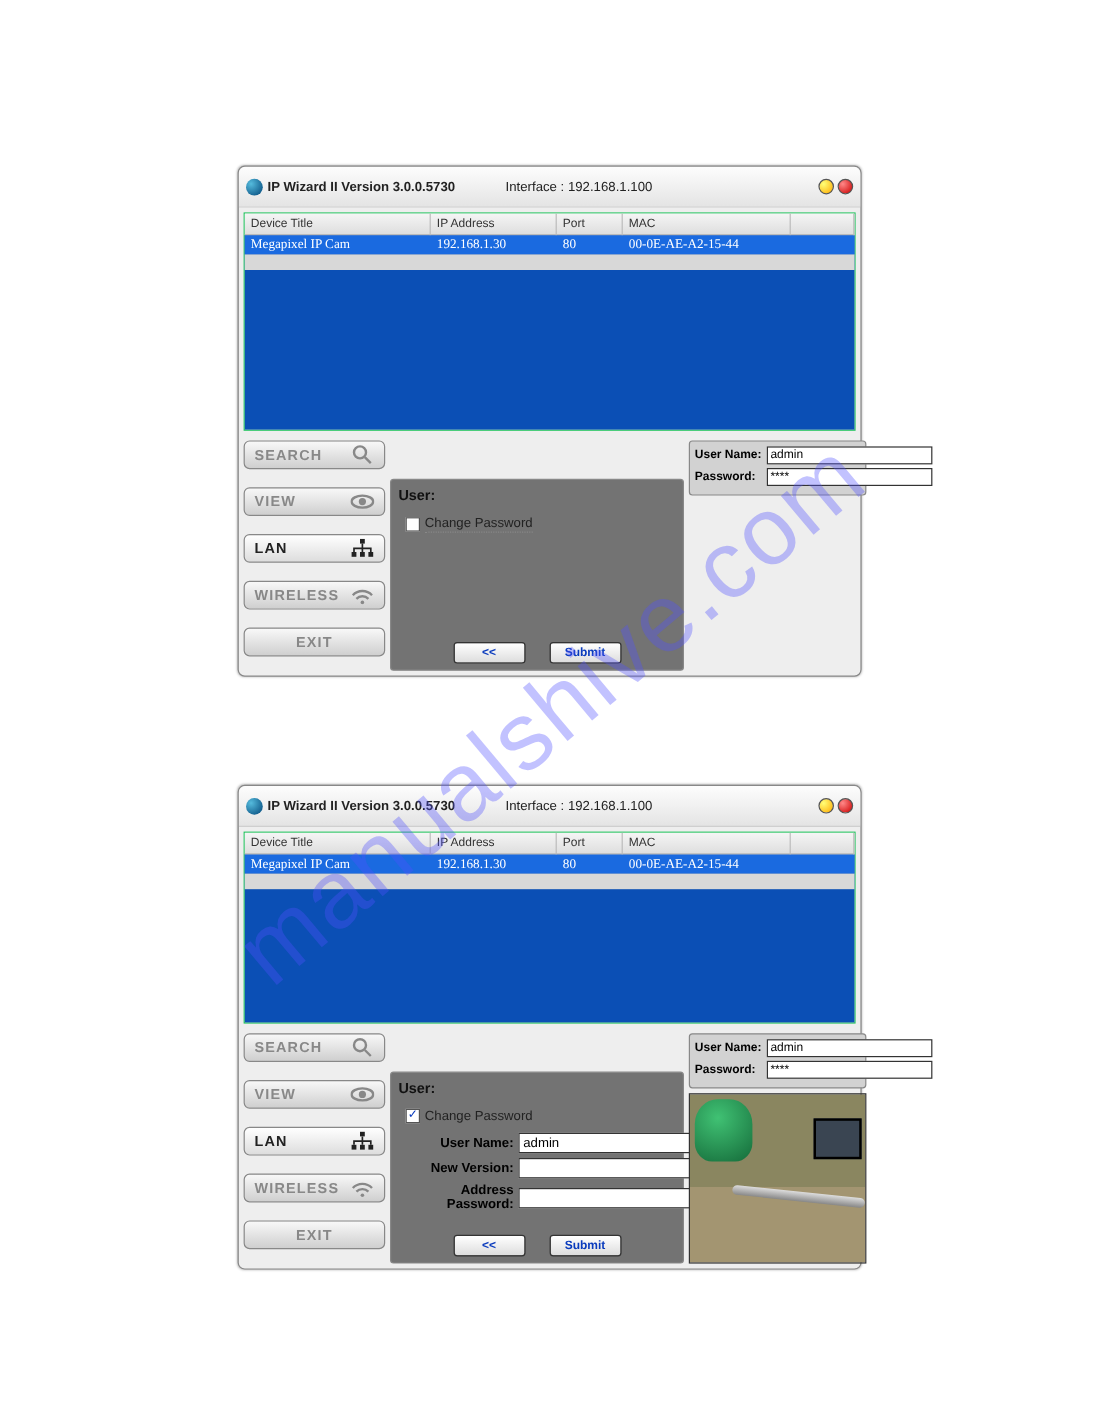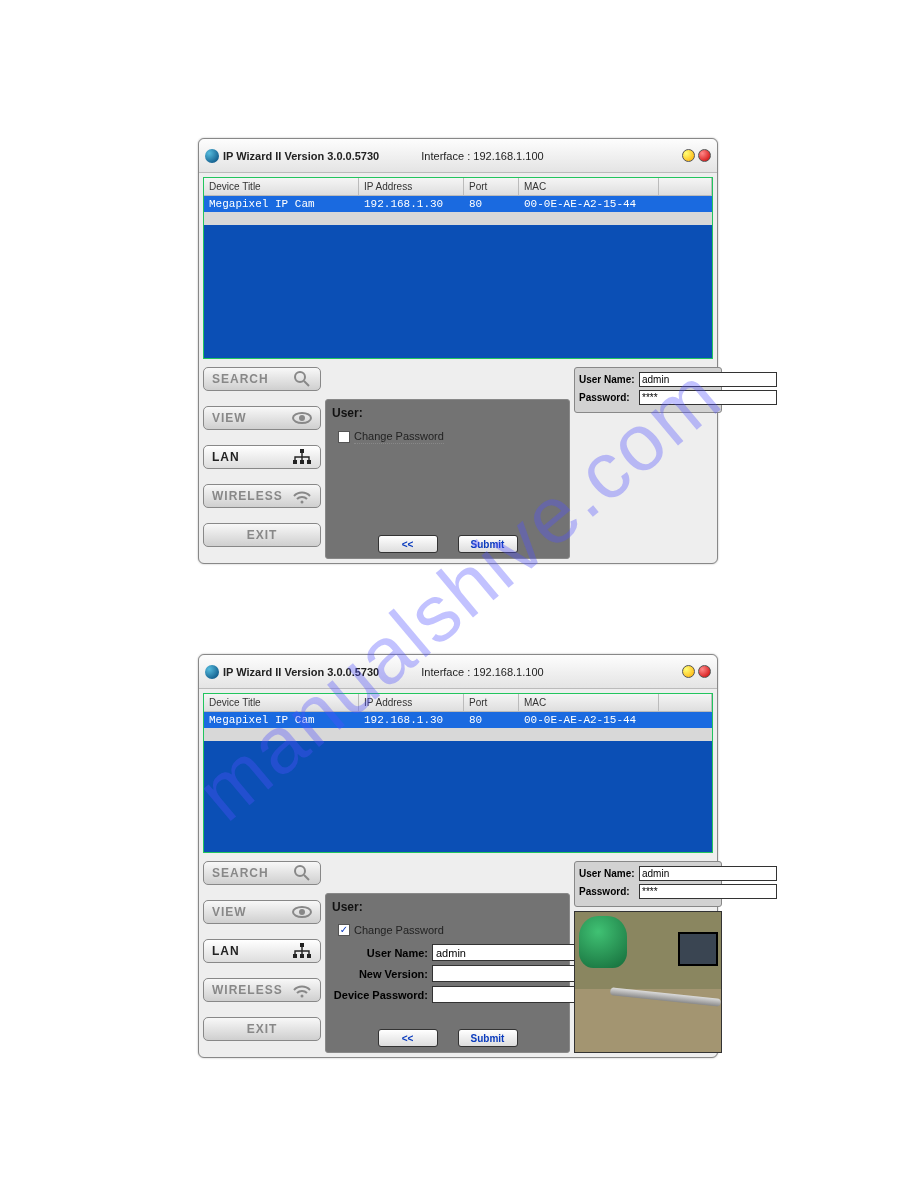--- a/index.html
+++ b/index.html
@@ -86,21 +86,21 @@
     color: #333;
   }
   .dl-header > div {
     padding: 3px 5px;
     border-right: 1px solid #bbb;
     border-bottom: 1px solid #bbb;
   }
   .dl-body {
     background: #0b4fb5;
     min-height: 162px;
-    font-family: Liberation Mono, monospace;
+    font-family: Liberation Serif, serif;
     font-size: 11px;
     color: #fff;
   }
   .dl-row {
     display: grid;
     grid-template-columns: 155px 105px 55px 140px 1fr;
     padding: 0;
   }
   .dl-row.selected { background: #1a6ae0; }
   .dl-row.ghost { background: #d8d8d8; height: 13px; }
@@ -463,21 +463,21 @@
       </div>
       <div class="form-row">
         <label>User Name:</label>
         <input value="admin" style="">
       </div>
       <div class="form-row">
         <label>New Version:</label>
         <input value="" style="">
       </div>
       <div class="form-row">
-        <label>Device Password:</label>
+        <label>Address Password:</label>
         <input value="" style="">
       </div>
       <div class="panel-footer">
         <div class="pfbtn">&lt;&lt;</div>
         <div class="pfbtn">Submit</div>
       </div>
     </div>
 
     <div class="right-col">
       <div class="cred-box">

